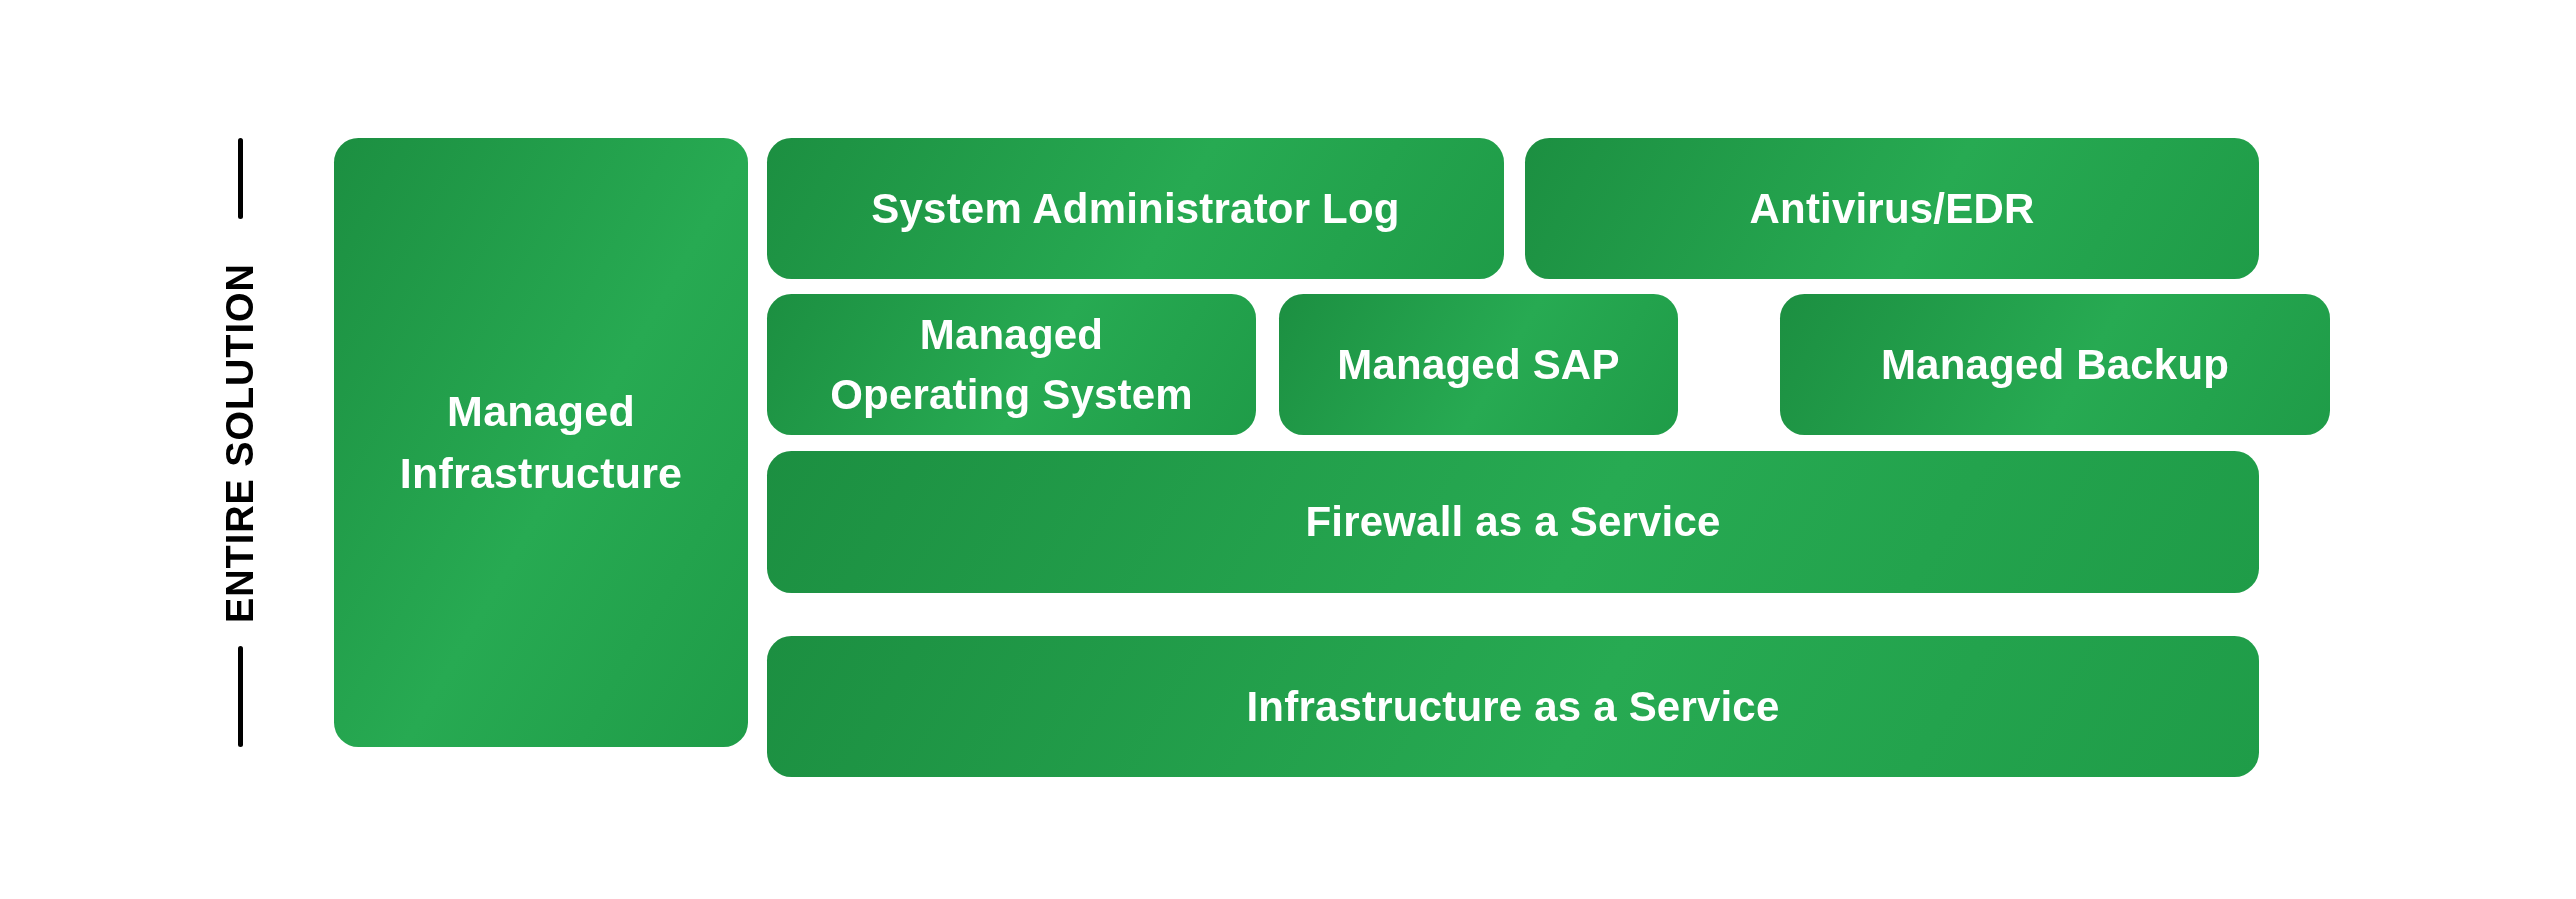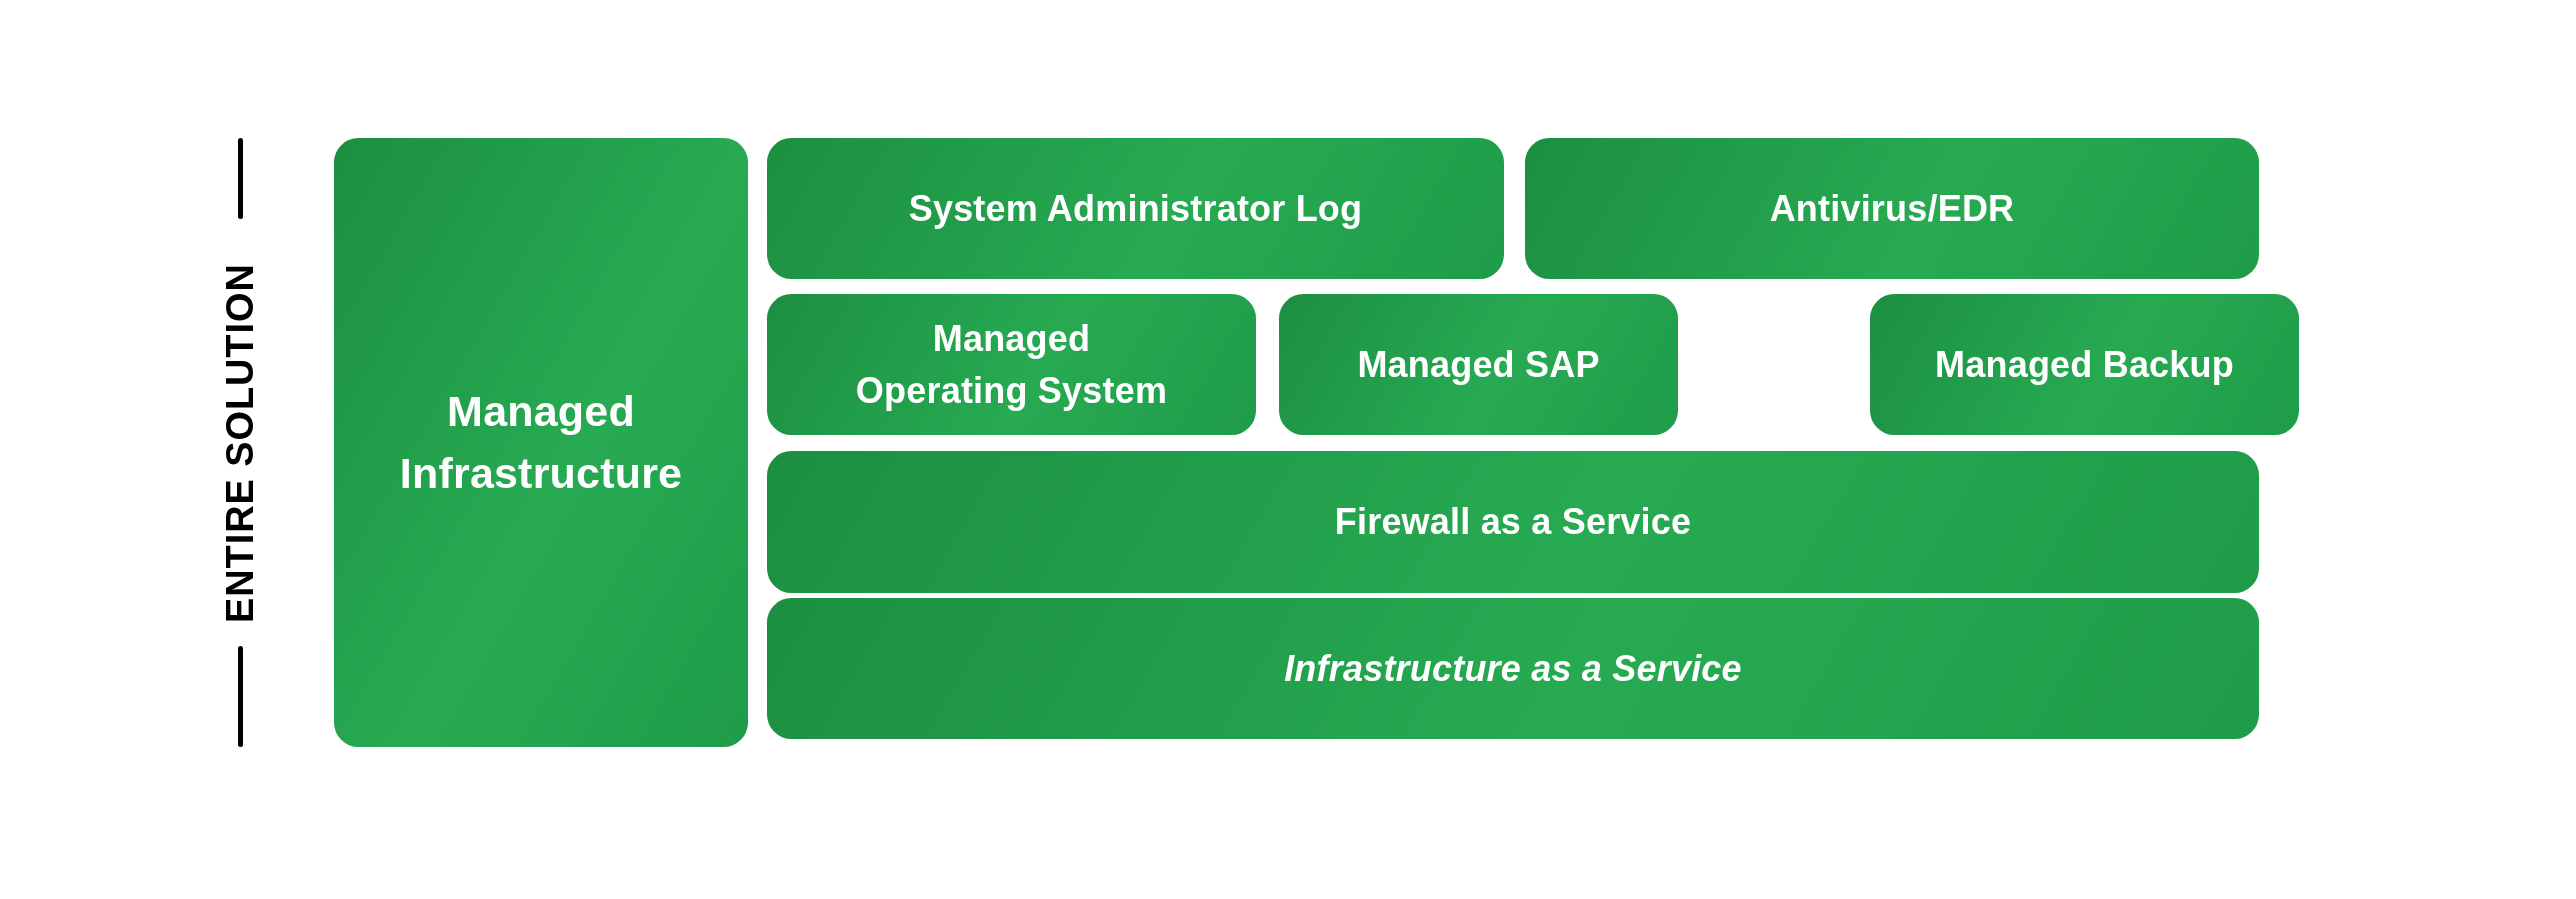--- a/index.html
+++ b/index.html
@@ -56,21 +56,21 @@
     border-radius: 24.4px;
     background: linear-gradient(120deg,
       var(--grad-a, #1c8f41) 0%,
       var(--grad-b, #27aa52) 55%,
       var(--grad-c, #1f9c48) 100%);
     color: var(--text-on-green, #ffffff);
     display: flex;
     align-items: center;
     justify-content: center;
     text-align: center;
-    font-size: 36px;
+    font-size: 42px;
     font-weight: 600;
     line-height: 1.42;
     white-space: pre-line;
     letter-spacing: 0.2px;
   }
   .gbox.main {
     font-size: 43px;
   }
 </style>
 </head>
@@ -86,20 +86,20 @@
 
   <div class="gbox main" style="left:334px; top:138px; width:414px; height:609px;">Managed
 Infrastructure</div>
 
   <div class="gbox" style="left:767px; top:138px; width:737px; height:141px;">System Administrator Log</div>
   <div class="gbox" style="left:1525px; top:138px; width:734px; height:141px;">Antivirus/EDR</div>
 
   <div class="gbox" style="left:767px; top:294px; width:489px; height:141px;">Managed
 Operating System</div>
   <div class="gbox" style="left:1279px; top:294px; width:399px; height:141px;">Managed SAP</div>
-  <div class="gbox" style="left:1870px; top:294px; width:429px; height:141px;">Managed Backup</div>
+  <div class="gbox" style="left:1780px; top:294px; width:550px; height:141px;">Managed Backup</div>
 
   <div class="gbox" style="left:767px; top:451px; width:1492px; height:142px;">Firewall as a Service</div>
 
-  <div class="gbox" style="left:767px; top:598px; width:1492px; height:141px;font-style:italic;">Infrastructure as a Service</div>
+  <div class="gbox" style="left:767px; top:636px; width:1492px; height:141px;">Infrastructure as a Service</div>
 
 </div>
 
 
 </body></html>

